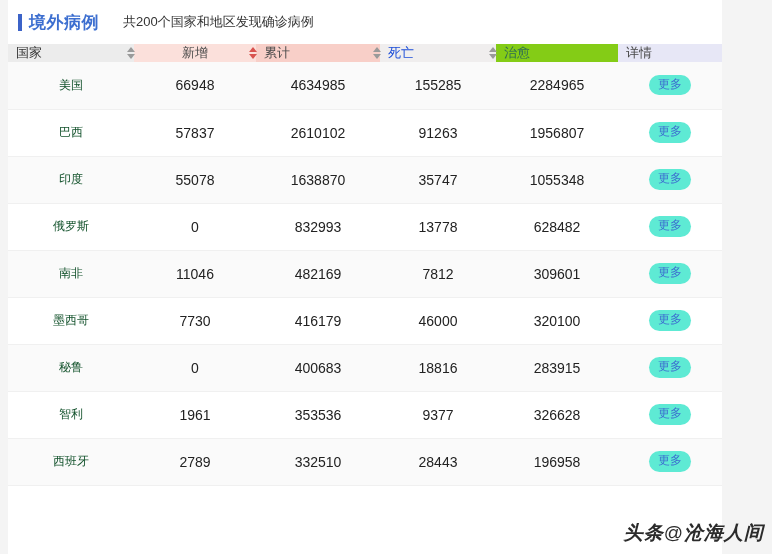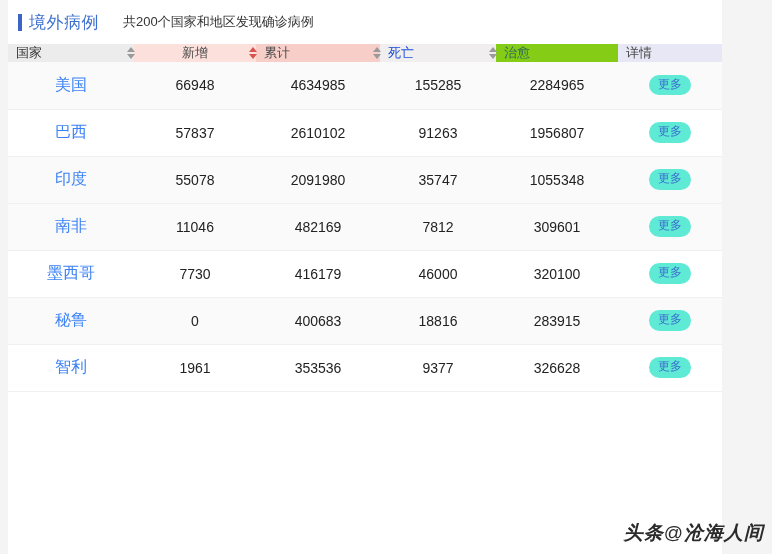--- a/index.html
+++ b/index.html
@@ -38,21 +38,21 @@
   }
   .accent-bar {
     width: 4px;
     height: 17px;
     background: #3c63c8;
     margin-right: 7px;
     flex: 0 0 auto;
   }
   .panel-title {
     font-size: 17px;
-    font-weight: normal;
+    font-weight: bold;
     color: #3d6fd0;
     letter-spacing: 0.5px;
     white-space: nowrap;
   }
   .panel-subtitle {
     font-size: 13px;
     color: #333333;
     margin-left: 24px;
     white-space: nowrap;
   }
@@ -120,22 +120,22 @@
     color: #222222;
     text-align: center;
     vertical-align: middle;
     padding: 0;
     border-bottom: 1px solid #f0f0f0;
   }
   tbody tr.odd  td { background: #fafafa; }
   tbody tr.even td { background: #ffffff; }
 
   td.country {
-    color: #3b82f6;
-    font-size: 16px;
+    color: #14532d;
+    font-size: 12px;
   }
   td.detail { }
 
   .more-btn {
     display: inline-block;
     min-width: 40px;
     padding: 3px 9px 4px;
     border-radius: 11px;
     background: #5eead4;
     color: #3d6fd0;
@@ -237,23 +237,31 @@
             <td class="country">巴西</td>
             <td class="new">57837</td>
             <td class="total">2610102</td>
             <td class="death">91263</td>
             <td class="cured">1956807</td>
             <td class="detail"><span class="more-btn">更多</span></td>
           </tr>
           <tr class="odd">
             <td class="country">印度</td>
             <td class="new">55078</td>
-            <td class="total">2091980</td>
+            <td class="total">1638870</td>
             <td class="death">35747</td>
             <td class="cured">1055348</td>
+            <td class="detail"><span class="more-btn">更多</span></td>
+          </tr>
+          <tr class="even">
+            <td class="country">俄罗斯</td>
+            <td class="new">0</td>
+            <td class="total">832993</td>
+            <td class="death">13778</td>
+            <td class="cured">628482</td>
             <td class="detail"><span class="more-btn">更多</span></td>
           </tr>
           <tr class="odd">
             <td class="country">南非</td>
             <td class="new">11046</td>
             <td class="total">482169</td>
             <td class="death">7812</td>
             <td class="cured">309601</td>
             <td class="detail"><span class="more-btn">更多</span></td>
           </tr>
@@ -274,20 +282,28 @@
             <td class="detail"><span class="more-btn">更多</span></td>
           </tr>
           <tr class="even">
             <td class="country">智利</td>
             <td class="new">1961</td>
             <td class="total">353536</td>
             <td class="death">9377</td>
             <td class="cured">326628</td>
             <td class="detail"><span class="more-btn">更多</span></td>
           </tr>
+          <tr class="odd">
+            <td class="country">西班牙</td>
+            <td class="new">2789</td>
+            <td class="total">332510</td>
+            <td class="death">28443</td>
+            <td class="cured">196958</td>
+            <td class="detail"><span class="more-btn">更多</span></td>
+          </tr>
         </tbody>
     </table>
 
   </div>
 
   <div class="watermark">
     <span>头条</span><span class="at">@</span><span>沧海人间</span>
   </div>
 
 </div>

